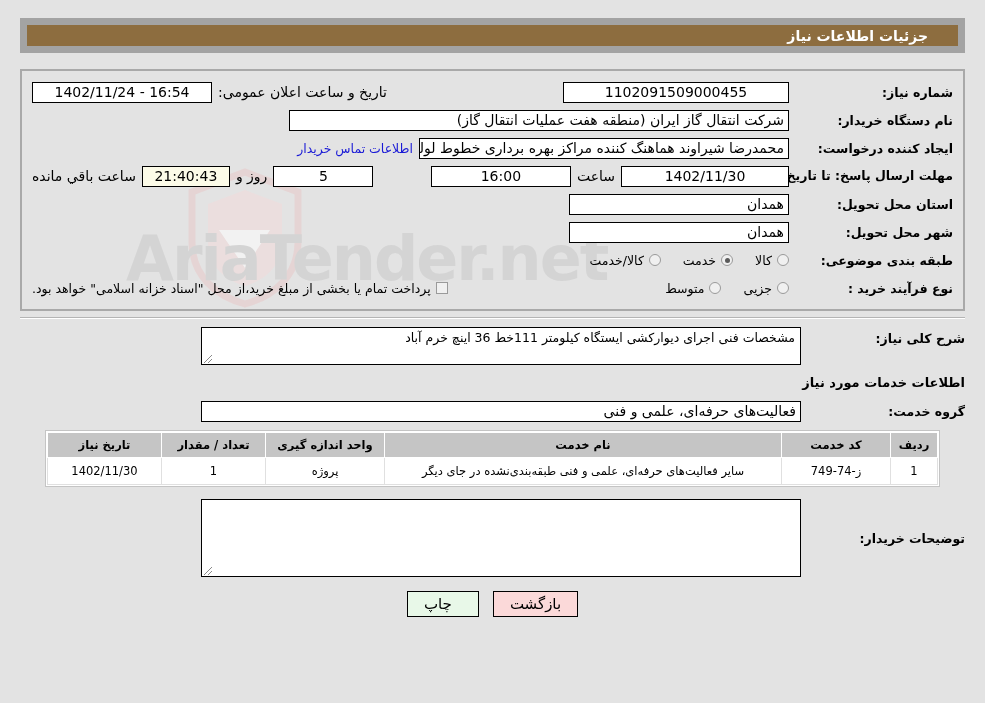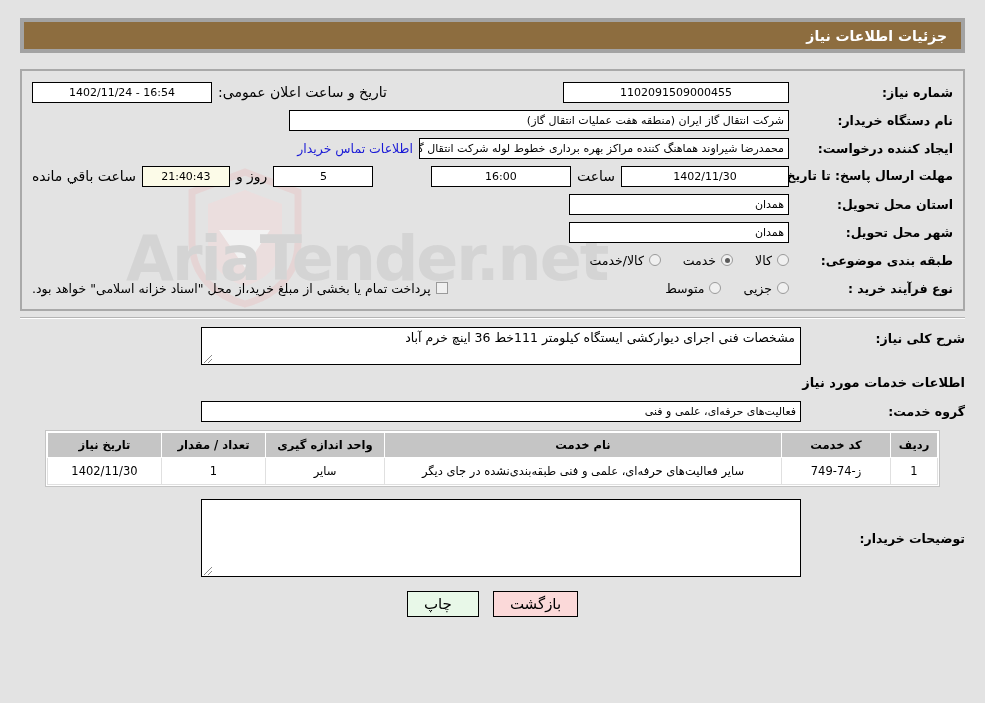--- a/index.html
+++ b/index.html
@@ -44,26 +44,26 @@
     width: 118px; height: 140px;
   }
 
   
   .titlebar {
     position: relative;
     z-index: 3;
     margin: 18px 20px 16px 20px;
     height: 35px;
     background: #8d6d3f;
-    border: 4px solid #a3a3a3;
+    border: 7px solid #a3a3a3;
     box-sizing: border-box;
     display: flex;
     align-items: center;
     justify-content: flex-start;
-    padding-right: 14px;
+    padding-right: 30px;
   }
   .titlebar .t {
     color: #ffffff;
     font-size: 14px;
     font-weight: bold;
   }
 
   
   .panel {
     position: relative;
@@ -99,21 +99,21 @@
   .lbl-2line {
     line-height: 14px;
   }
 
   .fld {
     background: #ffffff;
     border: 1px solid #000;
     box-sizing: border-box;
     height: 21px;
     line-height: 19px;
-    font-size: 11px;
+    font-size: 14px;
     padding: 0 4px;
     overflow: hidden;
     white-space: nowrap;
     text-overflow: clip;
     color: #000;
     font-family: "DejaVu Sans", "Liberation Sans", sans-serif;
   }
   .fld.right  { text-align: right; }
   .fld.cream  { background: #fcfbe8; }
 
@@ -425,21 +425,21 @@
         <th class="col-unit">واحد اندازه گیری</th>
         <th class="col-qty">تعداد / مقدار</th>
         <th class="col-date">تاریخ نیاز</th>
       </tr>
     </thead>
     <tbody>
       <tr>
         <td>1</td>
         <td>ز-74-749</td>
         <td>سایر فعالیت‌های حرفه‌ای، علمی و فنی طبقه‌بندی‌نشده در جای دیگر</td>
-        <td>سایر</td>
+        <td>پروژه</td>
         <td>1</td>
         <td>1402/11/30</td>
       </tr>
     </tbody>
   </table>
 </div>
 
 <div class="midsec" style="padding-top:12px;">
   <div class="row" style="align-items:center;">
     <div class="lbl" style="width:150px;padding-left:8px;">توضیحات خریدار:</div>

